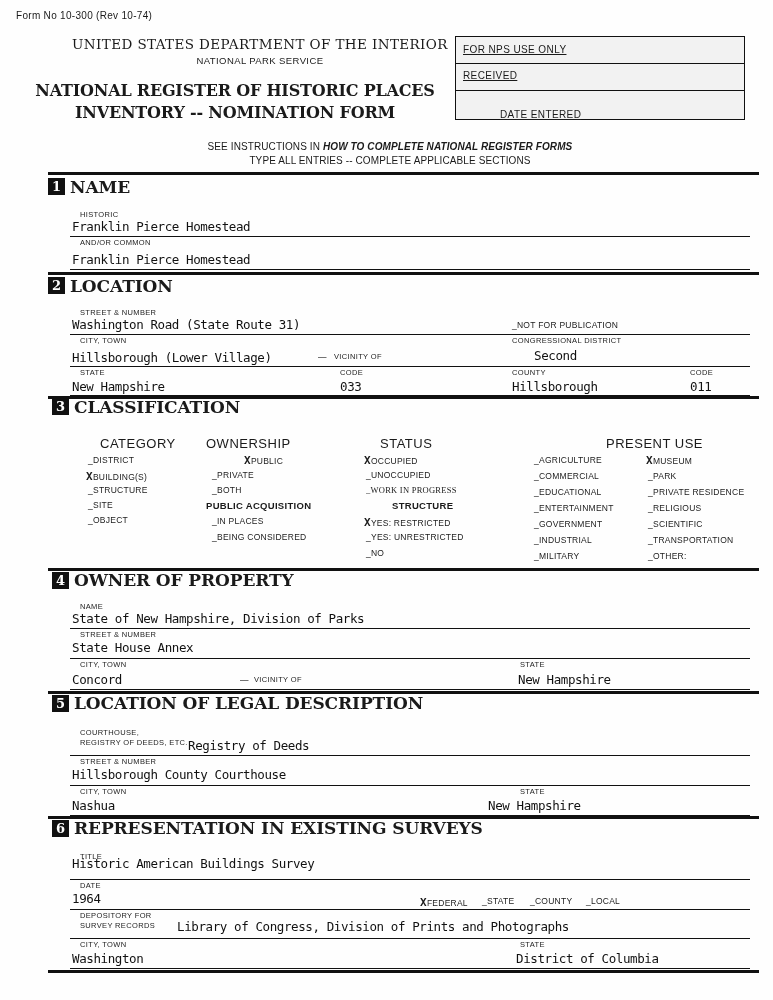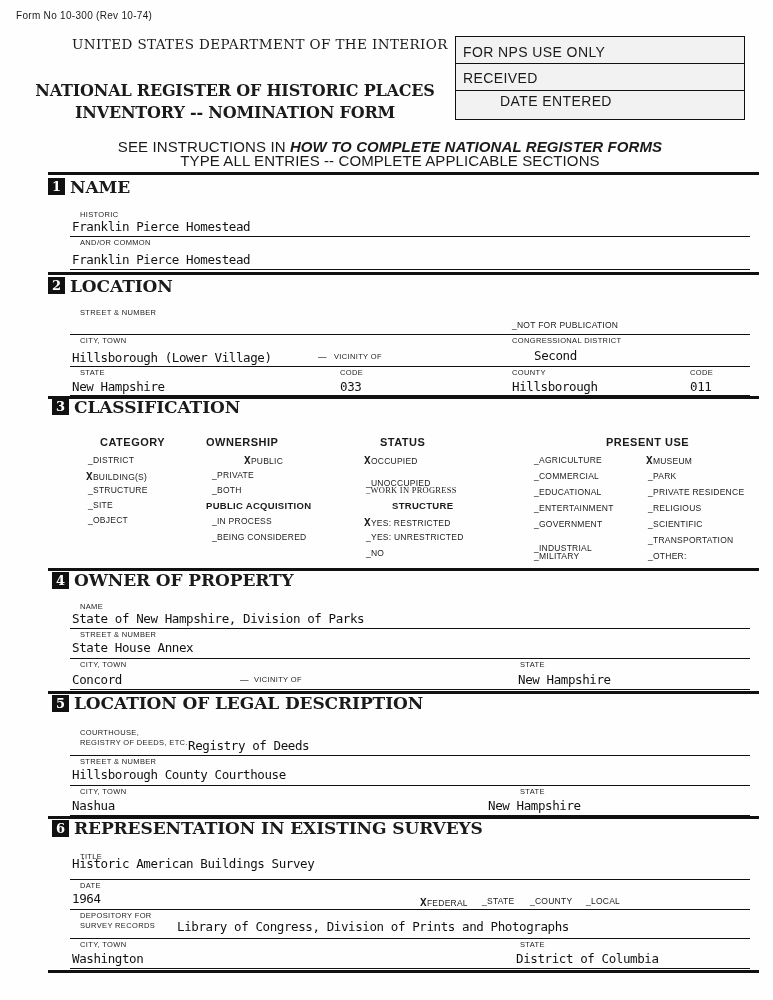--- a/index.html
+++ b/index.html
@@ -69,45 +69,46 @@
     left: 455px;
     top: 36px;
     width: 288px;
     height: 82px;
     border: 1.5px solid #111;
     background: #f2f2f2;
   }
   .npsbox div {
     position: absolute;
     left: 7px;
-    font-size: 14px;
+    font-size: 10px;
     font-family: "Liberation Sans", sans-serif;
     letter-spacing: .4px;
+    text-decoration: underline;
   }
   .npsbox .r1 { top: 7px; }
   .npsbox .r2 { top: 33px; }
-  .npsbox .r3 { top: 56px; padding-left: 37px; }
+  .npsbox .r3 { top: 72px; padding-left: 37px; }
   .npsbox .sep {
     position: absolute;
     left: 0; right: 0;
     height: 1px;
     background: #111;
   }
   .npsbox .sep1 { top: 26px; }
   .npsbox .sep2 { top: 53px; }
 
   
   .instr {
     position: absolute;
     left: 60px;
     top: 140px;
     width: 660px;
     text-align: center;
     font-family: "Liberation Sans", sans-serif;
-    font-size: 15px;
+    font-size: 10px;
     line-height: 14px;
     letter-spacing: .1px;
   }
   .instr i { font-style: italic; font-weight: bold; }
 
   
   .rule {
     position: absolute;
     left: 48px;
     right: 14px;
@@ -156,22 +157,22 @@
     font-size: 12.5px;
     letter-spacing: -0.4px;
     color: #111;
     white-space: nowrap;
   }
 
   
   .colhead {
     position: absolute;
     font-family: "Liberation Sans", sans-serif;
-    font-weight: bold;
-    font-size: 11px;
+    font-weight: normal;
+    font-size: 13px;
     letter-spacing: .5px;
   }
   .opt {
     position: absolute;
     font-family: "Liberation Sans", sans-serif;
     font-size: 8.5px;
     letter-spacing: .25px;
     white-space: nowrap;
   }
   .dash { color: #111; }
@@ -190,20 +191,21 @@
 </style>
 </head>
 <body>
 
 <div class="page">
 
   <div class="formno">Form No 10-300  (Rev 10-74)</div>
 
   <div class="dept">
     <div class="l1">UNITED STATES DEPARTMENT OF THE INTERIOR</div>
+    <div class="l2">NATIONAL PARK SERVICE</div>
   </div>
 
   <div class="title">
     <div>NATIONAL REGISTER OF HISTORIC PLACES</div>
     <div>INVENTORY -- NOMINATION FORM</div>
   </div>
 
   <div class="npsbox">
     <div class="sep sep1"></div>
     <div class="sep sep2"></div>
@@ -229,20 +231,21 @@
 
   <div class="flabel" style="left:80px; top:238px;">AND/OR COMMON</div>
   <div class="fval" style="left:72px; top:252px;">Franklin Pierce Homestead</div>
   <div class="hair" style="left:70px; top:269px; width:680px;"></div>
 
   <div class="rule" style="top:272px;"></div>
   <div class="secnum" style="left:48px; top:277px;">2</div>
   <div class="sechead" style="left:70px; top:276px;">LOCATION</div>
 
   <div class="flabel" style="left:80px; top:308px;">STREET &amp; NUMBER</div>
+  <div class="fval" style="left:72px; top:317px;">Washington Road (State Route 31)</div>
   <div class="opt" style="left:512px; top:320px;">_NOT FOR PUBLICATION</div>
   <div class="hair" style="left:70px; top:334px; width:680px;"></div>
 
   <div class="flabel" style="left:80px; top:336px;">CITY, TOWN</div>
   <div class="flabel" style="left:512px; top:336px;">CONGRESSIONAL DISTRICT</div>
   <div class="fval" style="left:72px; top:350px;">Hillsborough (Lower Village)</div>
   <div class="opt" style="left:318px; top:352px;">—</div>
   <div class="flabel" style="left:334px; top:352px;">VICINITY OF</div>
   <div class="fval" style="left:534px; top:348px;">Second</div>
   <div class="hair" style="left:70px; top:366px; width:680px;"></div>
@@ -270,38 +273,38 @@
   <div class="opt" style="left:86px; top:470px;"><span class="xmark">X</span><span>BUILDING(S)</span></div>
   <div class="opt" style="left:88px; top:485px;"><span class="dash">_</span><span>STRUCTURE</span></div>
   <div class="opt" style="left:88px; top:500px;"><span class="dash">_</span><span>SITE</span></div>
   <div class="opt" style="left:88px; top:515px;"><span class="dash">_</span><span>OBJECT</span></div>
 
   <div class="opt" style="left:210px; top:454px;margin-left:34px;"><span class="xmark">X</span><span>PUBLIC</span></div>
   <div class="opt" style="left:212px; top:470px;"><span class="dash">_</span><span>PRIVATE</span></div>
   <div class="opt" style="left:212px; top:485px;"><span class="dash">_</span><span>BOTH</span></div>
 
   <div class="subhead" style="left:206px; top:500px;">PUBLIC ACQUISITION</div>
-  <div class="opt" style="left:212px; top:516px;"><span class="dash">_</span><span>IN PROCESS</span></div>
+  <div class="opt" style="left:212px; top:516px;"><span class="dash">_</span><span>IN PLACES</span></div>
   <div class="opt" style="left:212px; top:532px;"><span class="dash">_</span><span>BEING CONSIDERED</span></div>
 
   <div class="opt" style="left:364px; top:454px;"><span class="xmark">X</span><span>OCCUPIED</span></div>
-  <div class="opt" style="left:366px; top:470px;margin-top:8px;"><span class="dash">_</span><span>UNOCCUPIED</span></div>
+  <div class="opt" style="left:366px; top:470px;"><span class="dash">_</span><span>UNOCCUPIED</span></div>
   <div class="opt" style="left:366px; top:485px;font-family:Liberation Serif, serif;"><span class="dash">_</span><span>WORK IN PROGRESS</span></div>
 
   <div class="subhead" style="left:392px; top:500px;">STRUCTURE</div>
   <div class="opt" style="left:364px; top:516px;"><span class="xmark">X</span><span>YES: RESTRICTED</span></div>
   <div class="opt" style="left:366px; top:532px;"><span class="dash">_</span><span>YES: UNRESTRICTED</span></div>
   <div class="opt" style="left:366px; top:548px;"><span class="dash">_</span><span>NO</span></div>
 
   <div class="opt" style="left:534px; top:455px;"><span class="dash">_</span><span>AGRICULTURE</span></div>
   <div class="opt" style="left:534px; top:471px;"><span class="dash">_</span><span>COMMERCIAL</span></div>
   <div class="opt" style="left:534px; top:487px;"><span class="dash">_</span><span>EDUCATIONAL</span></div>
   <div class="opt" style="left:534px; top:503px;"><span class="dash">_</span><span>ENTERTAINMENT</span></div>
   <div class="opt" style="left:534px; top:519px;"><span class="dash">_</span><span>GOVERNMENT</span></div>
-  <div class="opt" style="left:534px; top:535px;margin-top:8px;"><span class="dash">_</span><span>INDUSTRIAL</span></div>
+  <div class="opt" style="left:534px; top:535px;"><span class="dash">_</span><span>INDUSTRIAL</span></div>
   <div class="opt" style="left:534px; top:551px;"><span class="dash">_</span><span>MILITARY</span></div>
 
   <div class="opt" style="left:646px; top:454px;"><span class="xmark">X</span><span>MUSEUM</span></div>
   <div class="opt" style="left:648px; top:471px;"><span class="dash">_</span><span>PARK</span></div>
   <div class="opt" style="left:648px; top:487px;"><span class="dash">_</span><span>PRIVATE RESIDENCE</span></div>
   <div class="opt" style="left:648px; top:503px;"><span class="dash">_</span><span>RELIGIOUS</span></div>
   <div class="opt" style="left:648px; top:519px;"><span class="dash">_</span><span>SCIENTIFIC</span></div>
   <div class="opt" style="left:648px; top:535px;"><span class="dash">_</span><span>TRANSPORTATION</span></div>
   <div class="opt" style="left:648px; top:551px;"><span class="dash">_</span><span>OTHER:</span></div>
 

